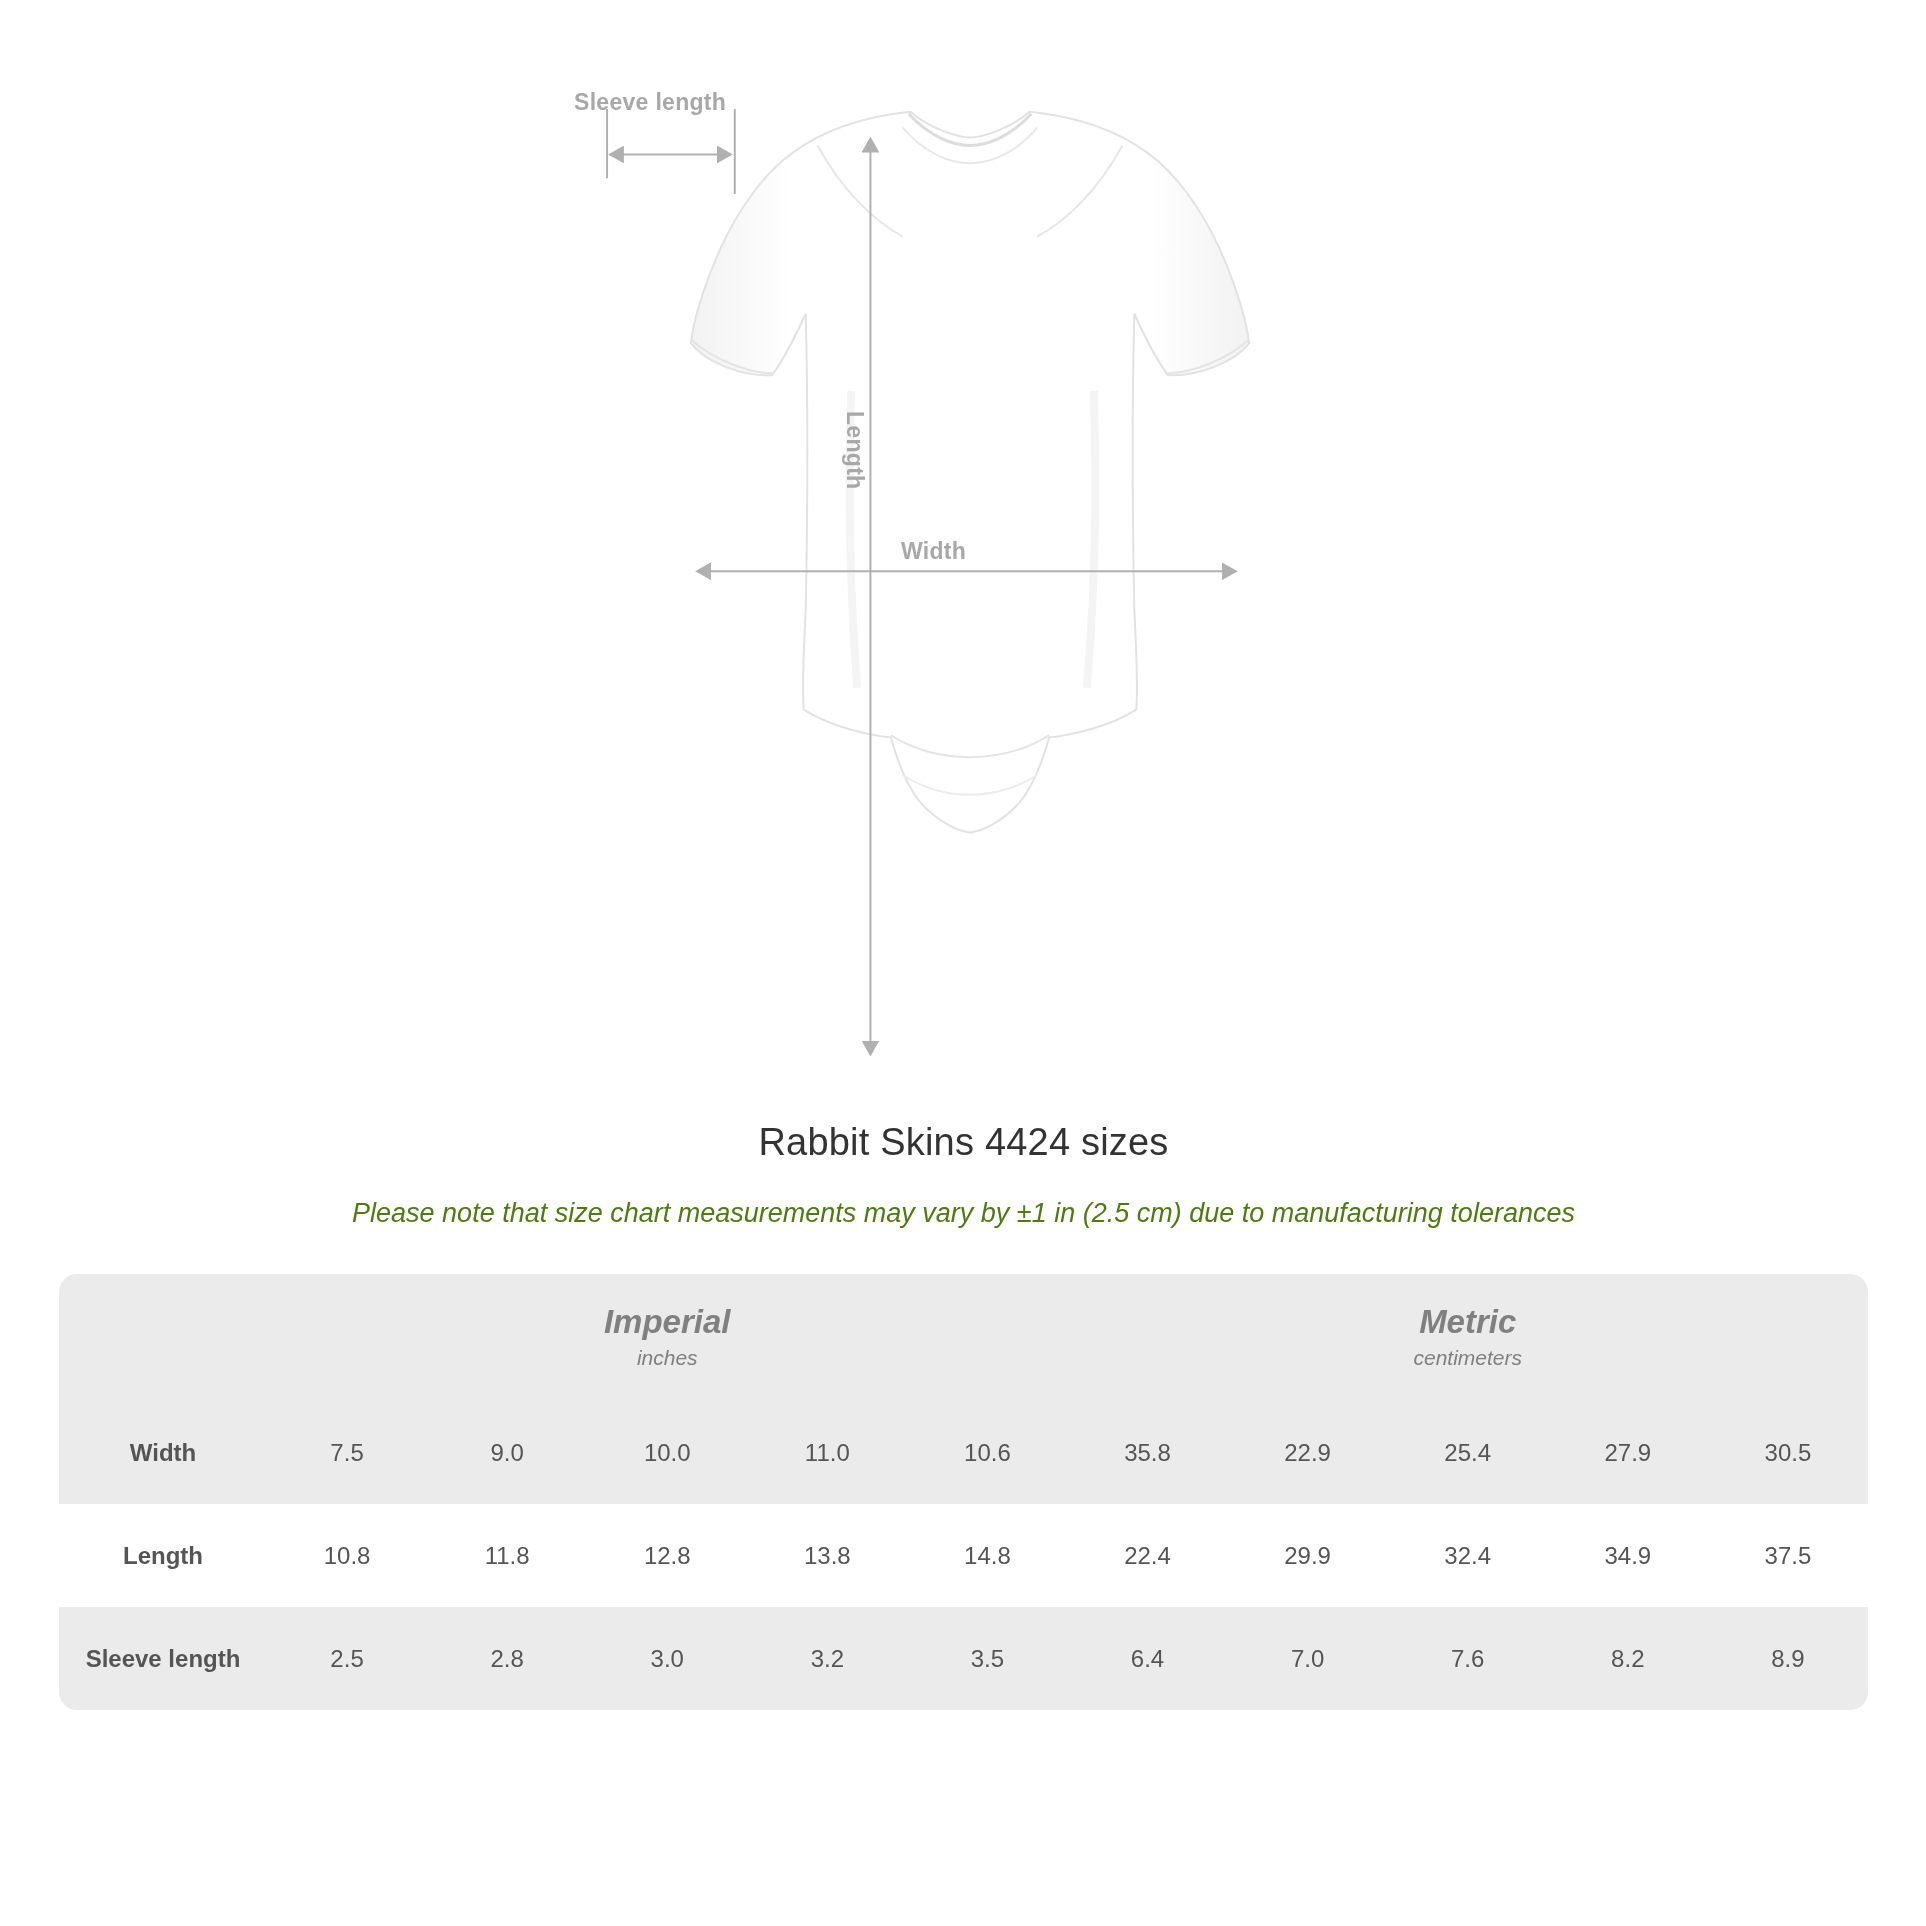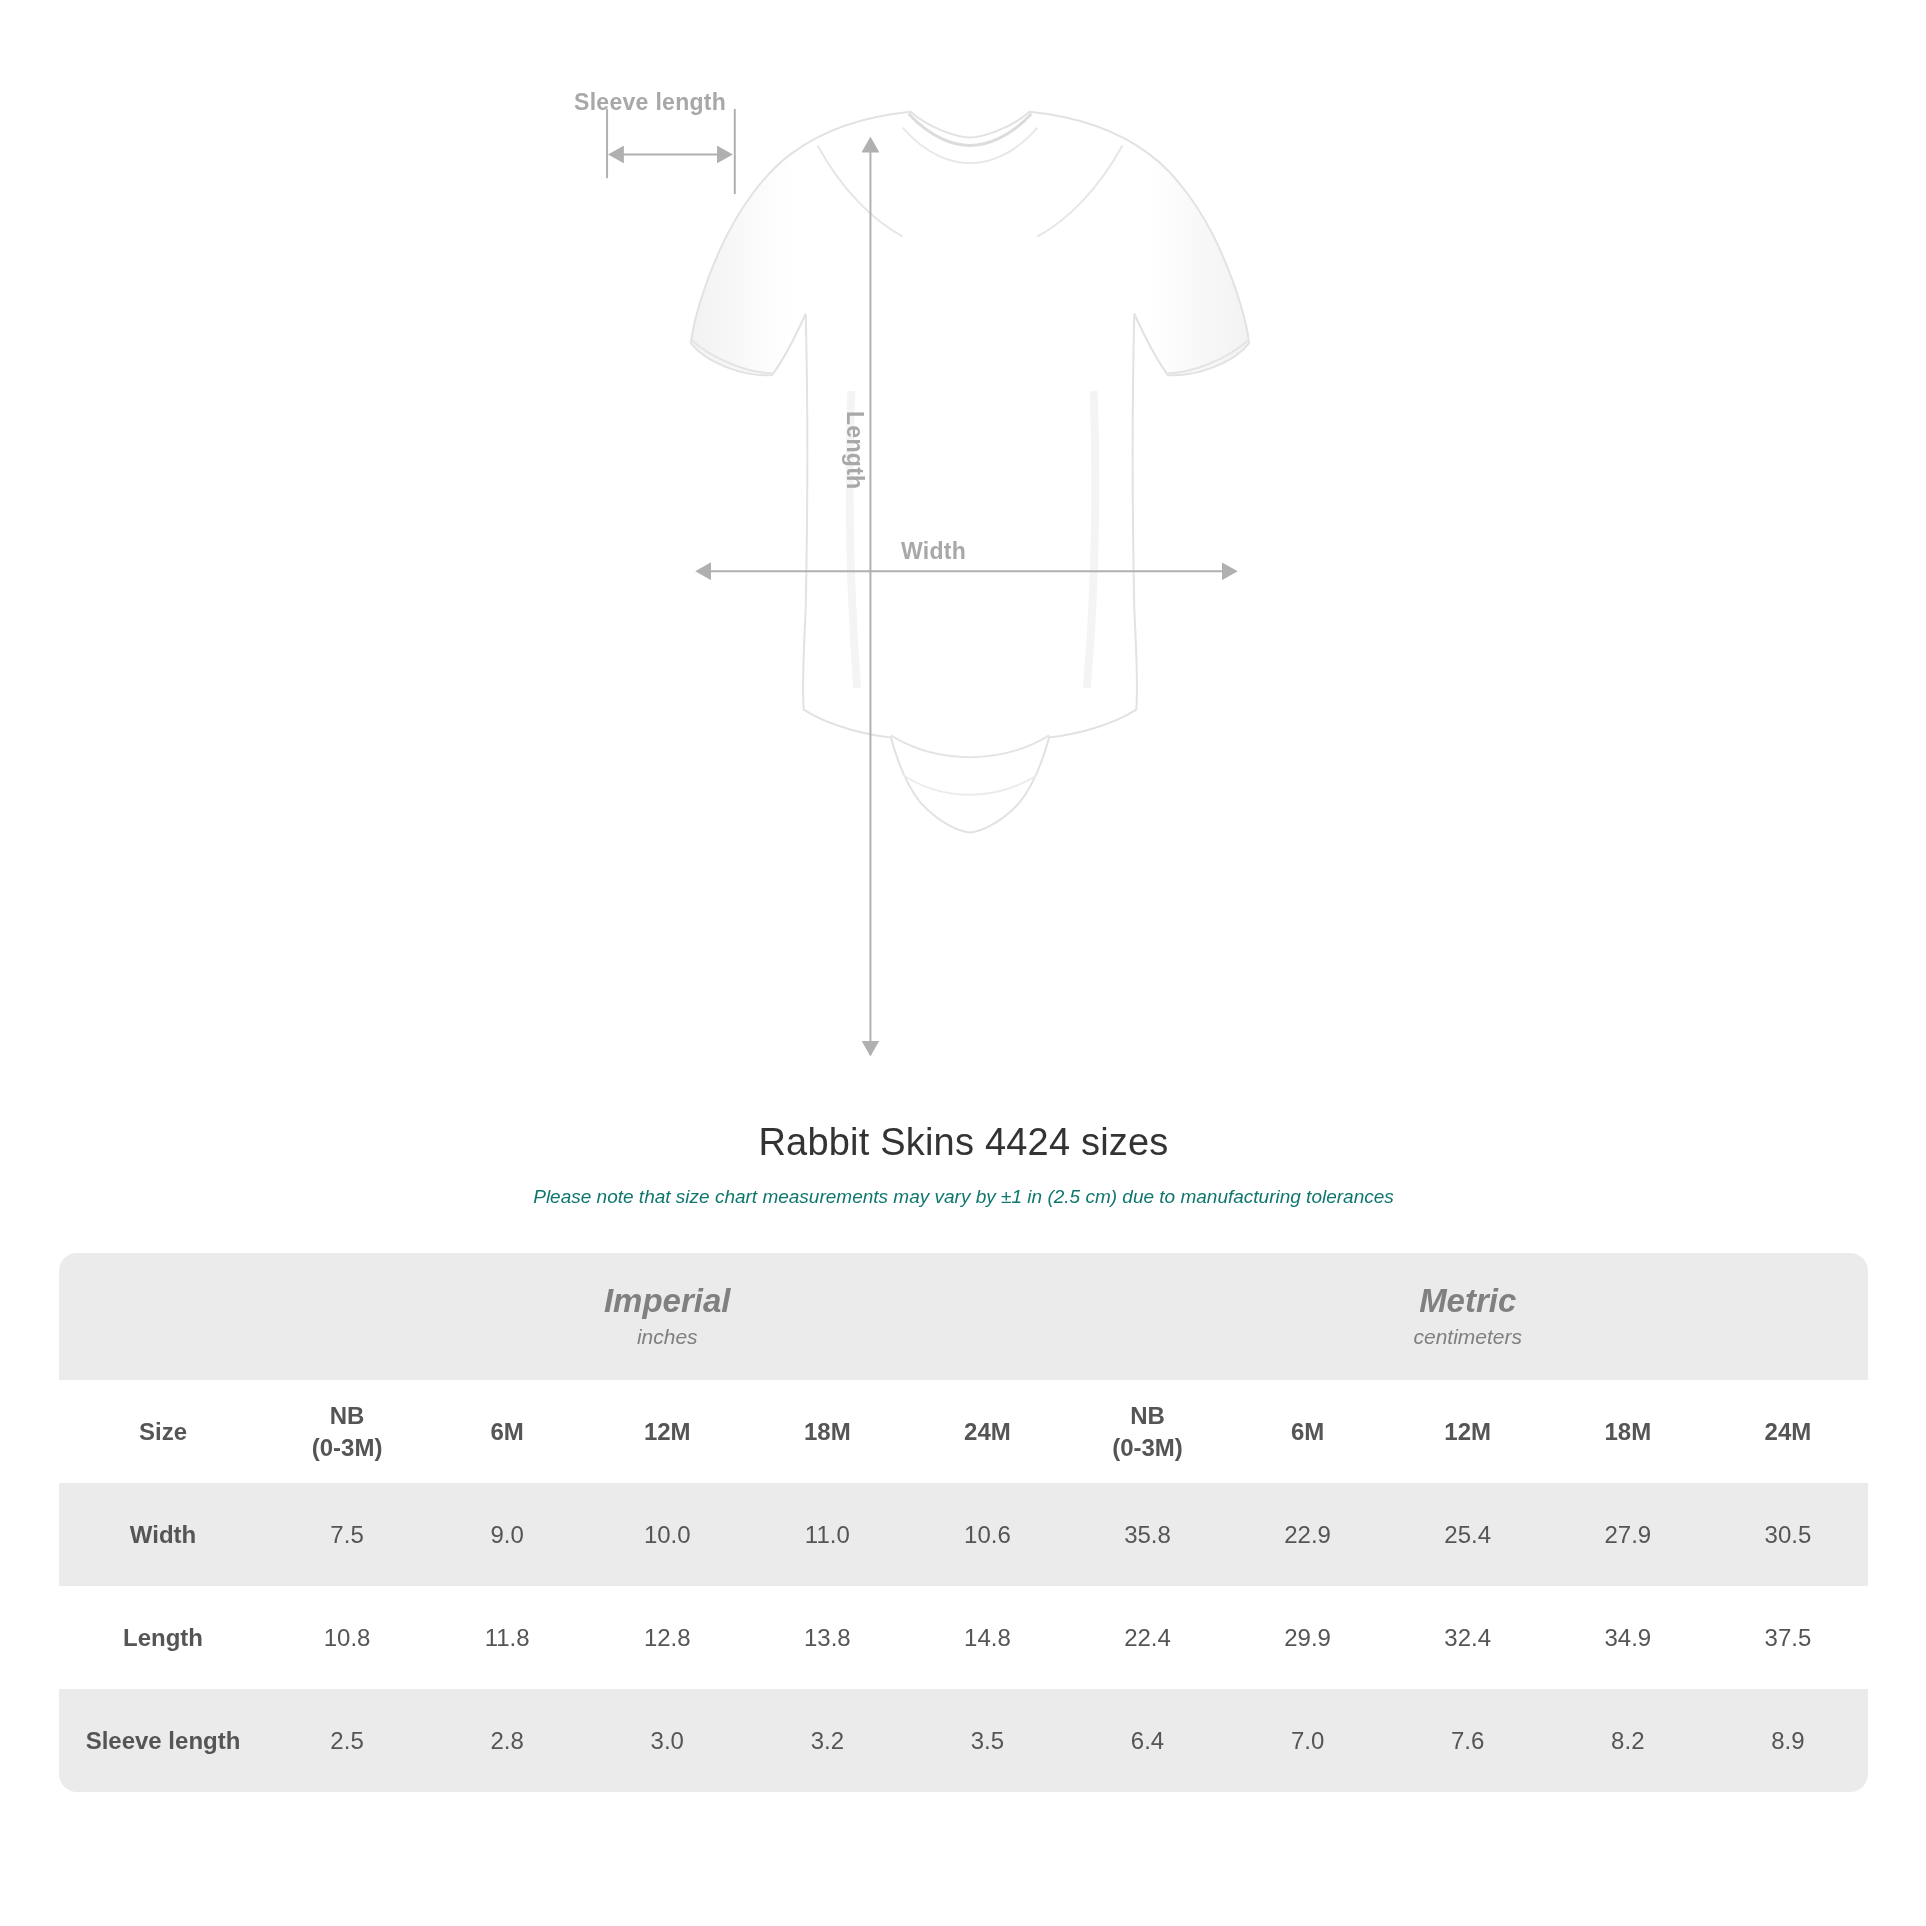--- a/index.html
+++ b/index.html
@@ -67,24 +67,24 @@
     margin-top: 22px;
   }
   .chart-title {
     font-size: 38px;
     font-weight: normal;
     color: #333333;
     margin: 0;
     letter-spacing: 0.2px;
   }
   .chart-note {
-    font-size: 19px;
+    font-size: 27px;
     font-style: italic;
-    color: #0f766e;
-    margin-top: 22px;
+    color: #4d7c0f;
+    margin-top: 34px;
   }
 
   
   .table-wrap {
     margin: 45px 59px 14px 59px;
     border-radius: 18px;
     overflow: hidden;
   }
   table.size-table {
     width: 100%;
@@ -248,39 +248,20 @@
           <td colspan="5">
             <div class="unit-main">Imperial</div>
             <div class="unit-sub">inches</div>
           </td>
           <td colspan="5">
             <div class="unit-main">Metric</div>
             <div class="unit-sub">centimeters</div>
           </td>
         </tr>
 
-        <tr class="head-row">
-          <td class="rowlabel">Size</td>
-          <td>
-            <div>NB</div>
-            <div>(0-3M)</div>
-          </td>
-          <td>6M</td>
-          <td>12M</td>
-          <td>18M</td>
-          <td>24M</td>
-          <td>
-            <div>NB</div>
-            <div>(0-3M)</div>
-          </td>
-          <td>6M</td>
-          <td>12M</td>
-          <td>18M</td>
-          <td>24M</td>
-        </tr>
 
         <tr class="data-row alt">
           <td class="rowlabel">Width</td>
           <td>7.5</td>
           <td>9.0</td>
           <td>10.0</td>
           <td>11.0</td>
           <td>10.6</td>
           <td>35.8</td>
           <td>22.9</td>

